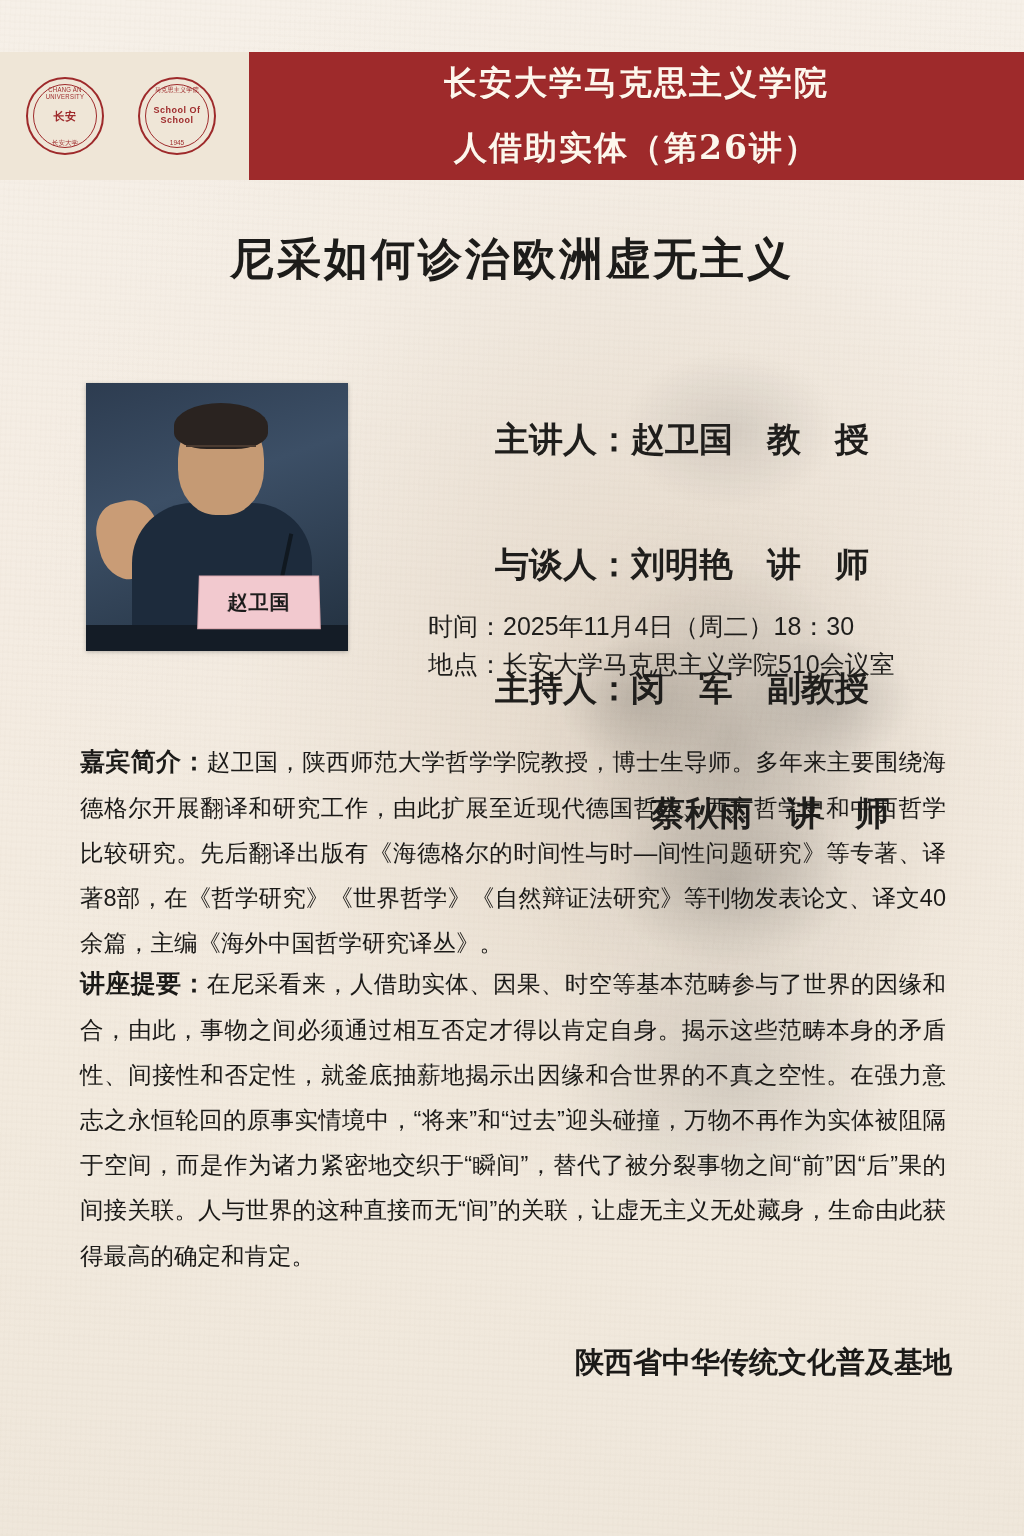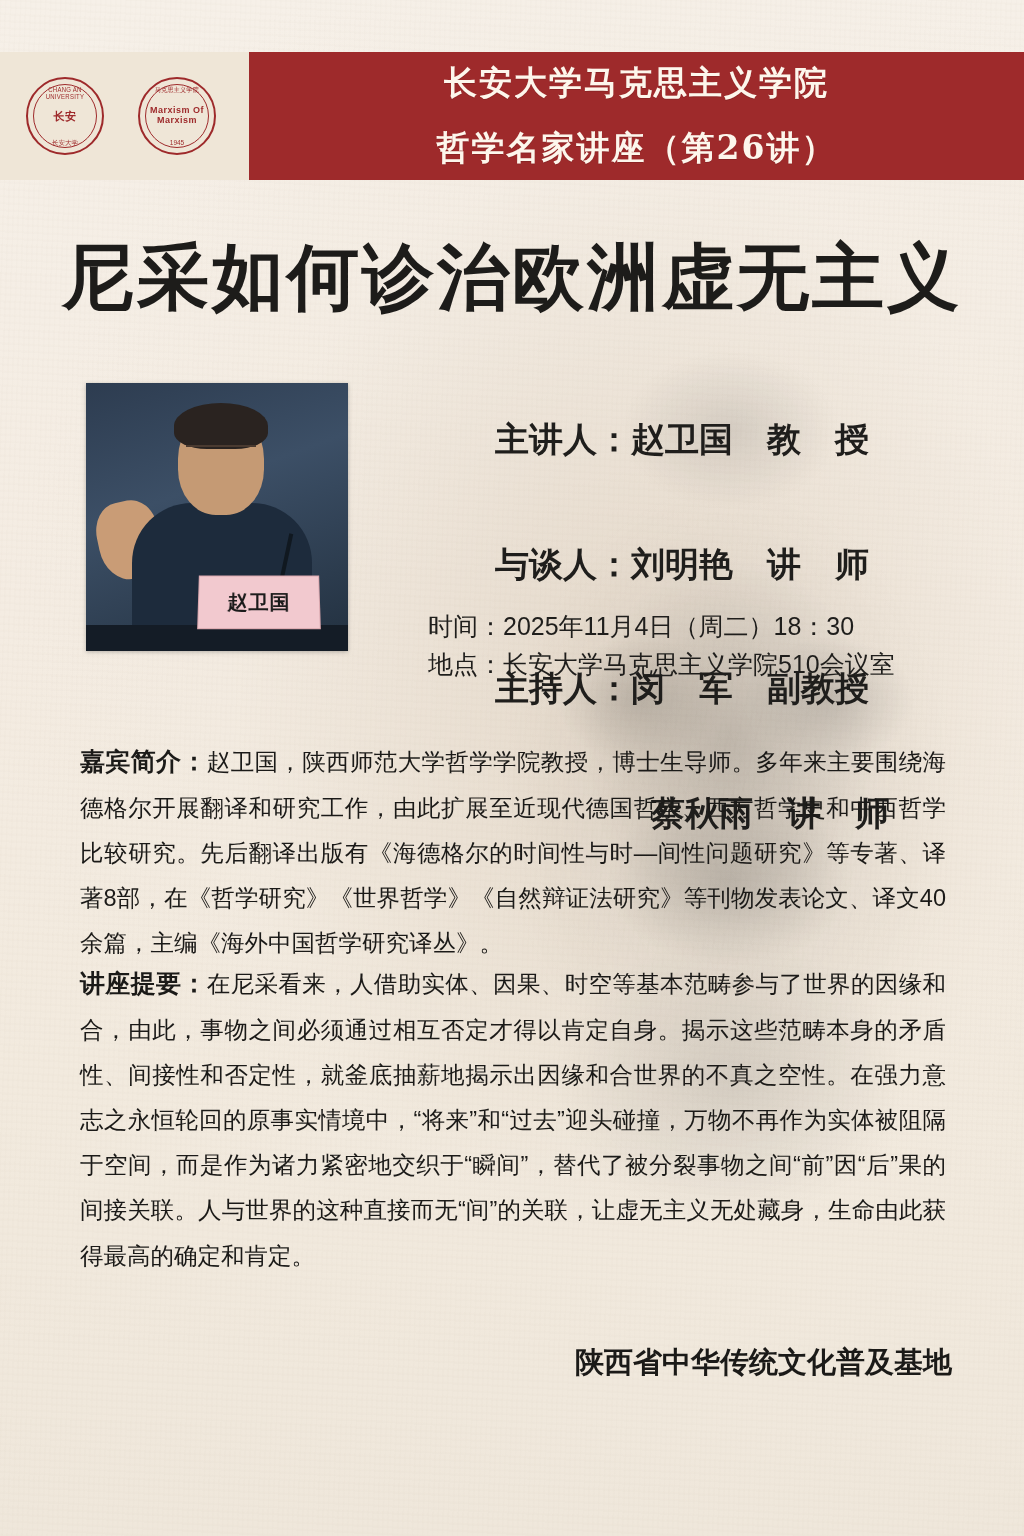--- a/index.html
+++ b/index.html
@@ -154,21 +154,21 @@
   }
 
   
   .title {
     position: absolute;
     left: 0; top: 230px;
     width: 1024px;
     text-align: center;
     font-family: "DejaVu Serif", "Liberation Serif", serif;
     font-weight: bold;
-    font-size: 72px;
+    font-size: 44px;
     letter-spacing: 3px;
     color: #1d1c1a;
   }
 
   
   .photo {
     position: absolute;
     left: 86px; top: 383px;
     width: 262px;
     height: 268px;
@@ -312,27 +312,27 @@
 
   <div class="header">
     <div class="header-left">
       <div class="logo">
         <span class="logo-ring-text">CHANG AN UNIVERSITY</span>
         <span class="logo-core">长安</span>
         <span class="logo-bottom-text">长安大学</span>
       </div>
       <div class="logo logo-2">
         <span class="logo-ring-text">马克思主义学院</span>
-        <span class="logo-core">Marxism Of Marxism</span>
+        <span class="logo-core">School Of School</span>
         <span class="logo-bottom-text">1945</span>
       </div>
     </div>
     <div class="header-right">
       <div class="header-line">长安大学马克思主义学院</div>
-      <div class="header-line">哲学名家讲座（第26讲）</div>
+      <div class="header-line">人借助实体（第26讲）</div>
     </div>
   </div>
 
   <div class="title">尼采如何诊治欧洲虚无主义</div>
 
   <div class="photo">
     <div class="photo-hand"></div>
     <div class="photo-body"></div>
     <div class="photo-head"></div>
     <div class="photo-hair"></div>

